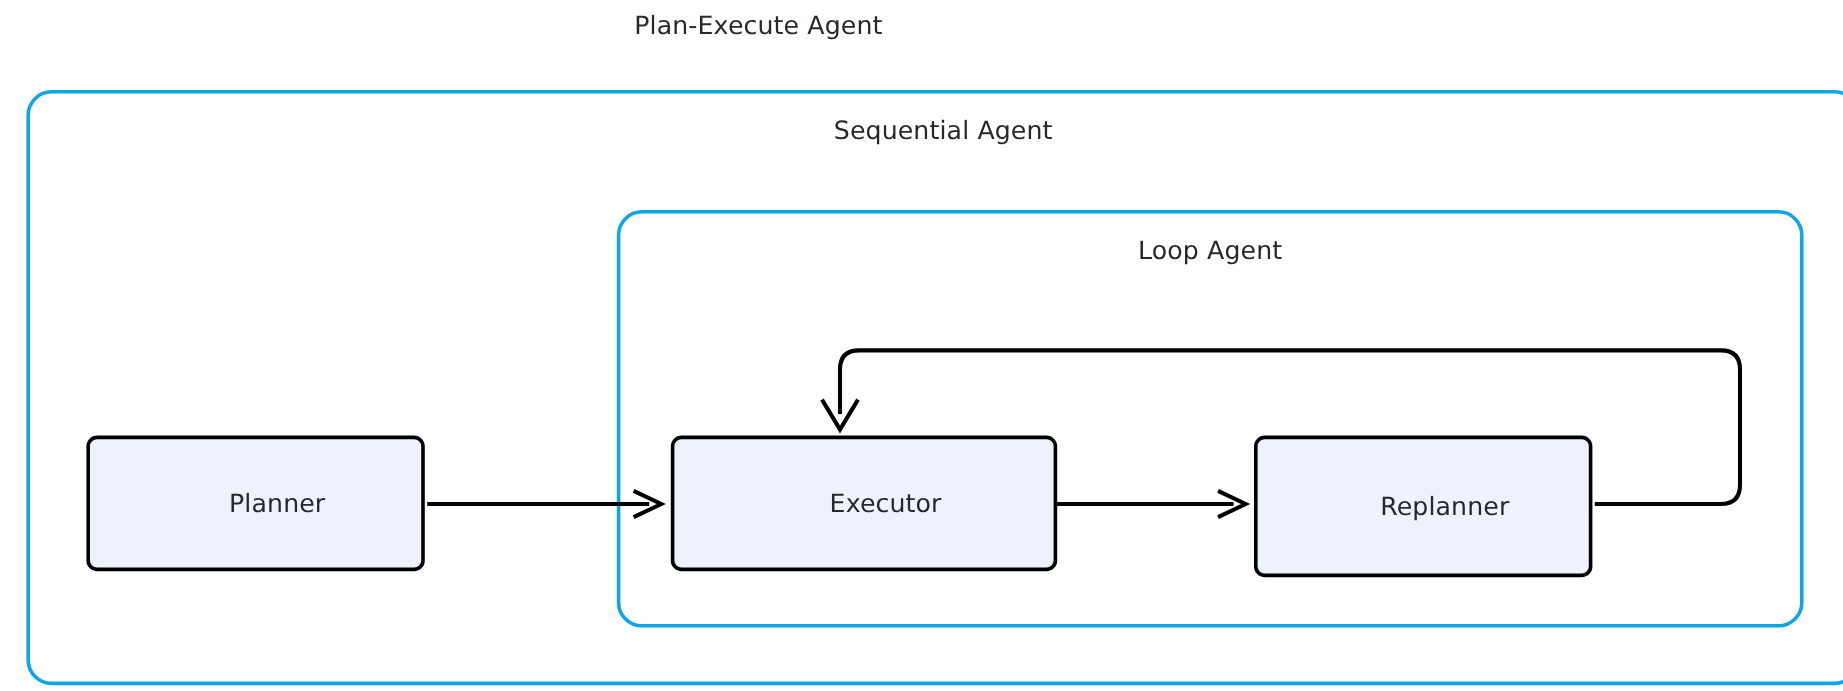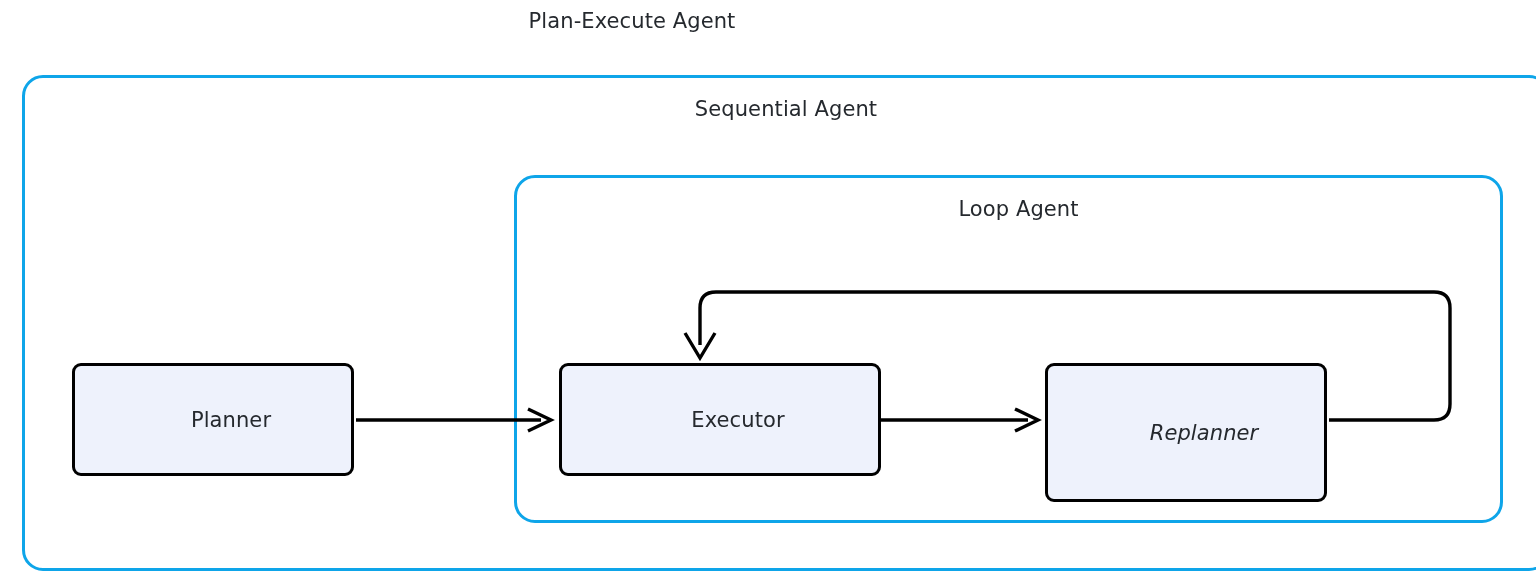--- a/index.html
+++ b/index.html
@@ -47,21 +47,20 @@
     left: 4px;
     top: 75px;
     width: 1528px;
     height: 496px;
   }
   .group-loop {
     left: 496px;
     top: 175px;
     width: 989px;
     height: 348px;
-    padding-left: 10px;
   }
   .group-label {
     position: absolute;
     top: 16px;
     width: 100%;
     text-align: center;
     font-size: 21px;
     line-height: 30px;
     color: #25292e;
     letter-spacing: 0.1px;
@@ -78,21 +77,21 @@
     align-items: center;
     justify-content: center;
     font-size: 21px;
     line-height: 28px;
     color: #25292e;
     letter-spacing: 0.1px;
     padding-left: 36px;
   }
   .node-planner   { left: 72px;   top: 363px; width: 282px; height: 113px; }
   .node-executor  { left: 559px;  top: 363px; width: 322px; height: 113px; }
-  .node-replanner { left: 1045px; top: 363px; width: 282px; height: 139px; font-style: italic; }
+  .node-replanner { left: 1045px; top: 363px; width: 282px; height: 118px; }
 
   
   #edges {
     position: absolute;
     left: 0;
     top: 0;
     width: 1536px;
     height: 576px;
     pointer-events: none;
   }

